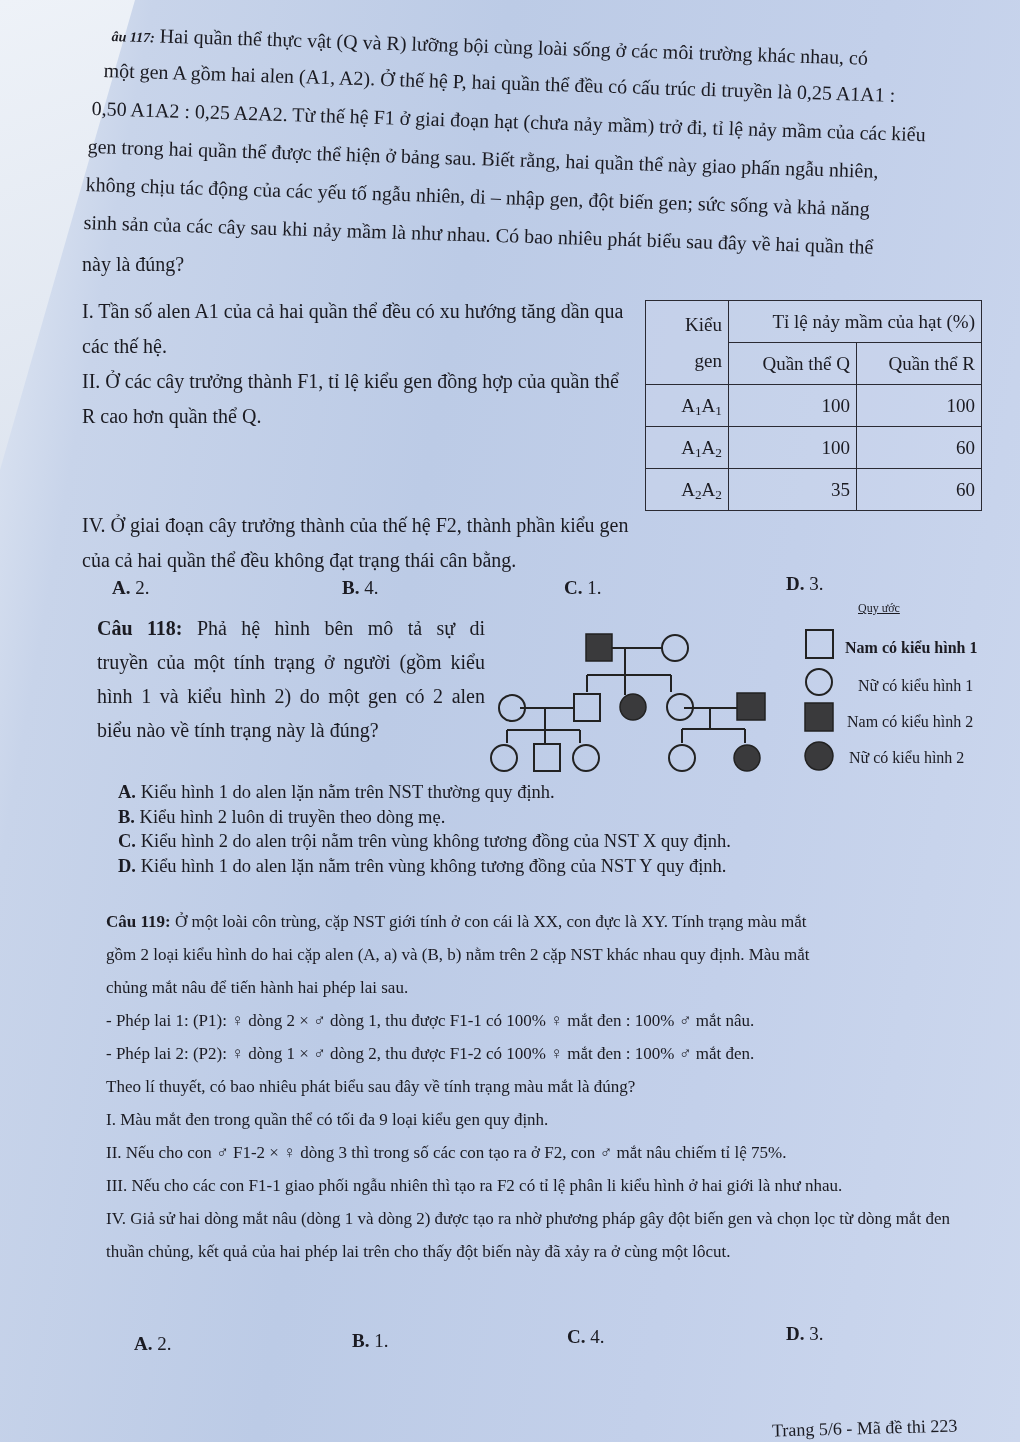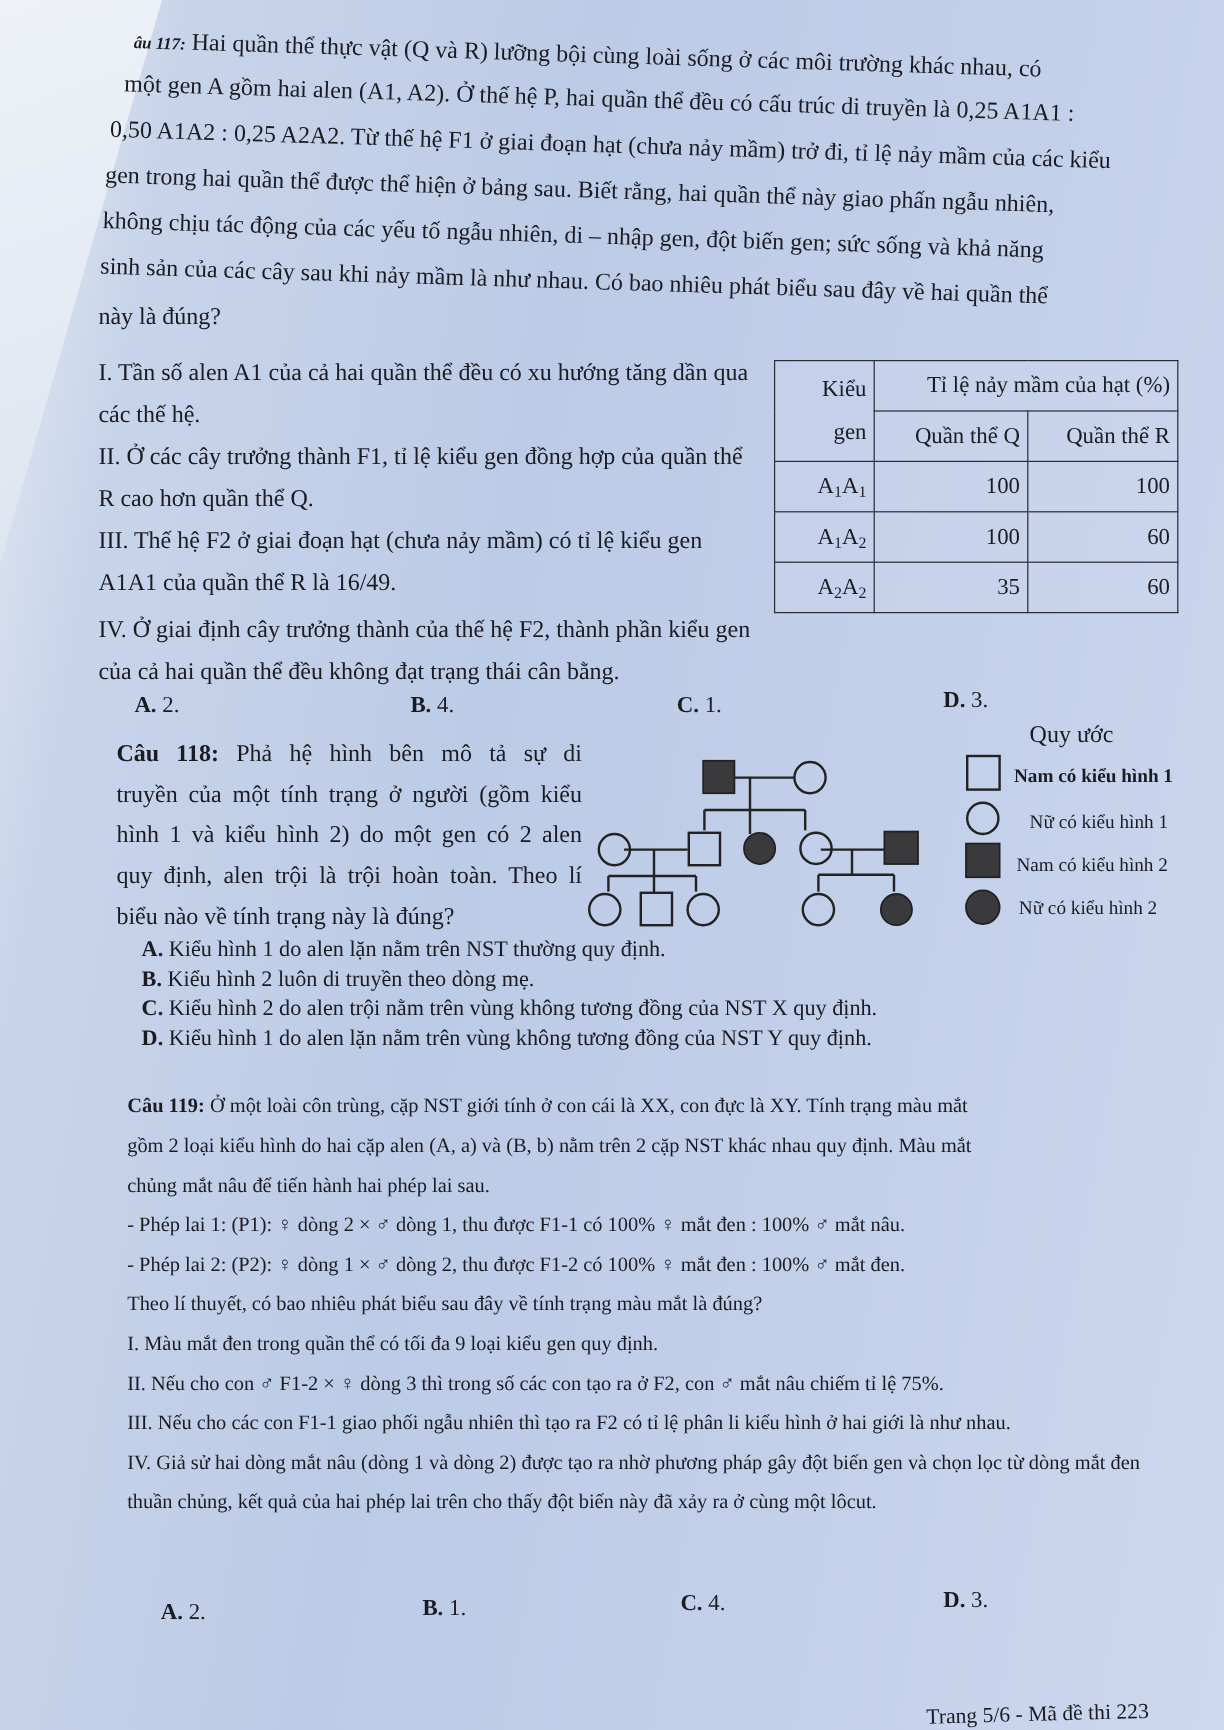--- a/index.html
+++ b/index.html
@@ -66,24 +66,23 @@
     <div class="line q117" style="left:84px;top:210px;">
       <span>sinh sản của các cây sau khi nảy mầm là như nhau. Có bao nhiêu phát biểu sau đây về hai quần thể</span>
     </div>
     <div class="line" style="left:82px;top:252px;">
       <span>này là đúng?</span>
     </div>
 
     <div style="position:absolute;left:82px;top:294px;width:550px;font-size:20px;line-height:35px;">
       <div>I. Tần số alen A1 của cả hai quần thể đều có xu hướng tăng dần qua các thế hệ.</div>
       <div>II. Ở các cây trưởng thành F1, tỉ lệ kiểu gen đồng hợp của quần thể R cao hơn quần thể Q.</div>
-      <div>III. Thế hệ F2 ở giai đoạn hạt (chưa nảy mầm) có tỉ lệ kiểu gen A1A1 của quần thể R là 16/49.</div>
     </div>
     <div style="position:absolute;left:82px;top:508px;width:565px;font-size:20px;line-height:35px;">
-      <div>IV. Ở giai định cây trưởng thành của thế hệ F2, thành phần kiểu gen của cả hai quần thể đều không đạt trạng thái cân bằng.</div>
+      <div>IV. Ở giai đoạn cây trưởng thành của thế hệ F2, thành phần kiểu gen của cả hai quần thể đều không đạt trạng thái cân bằng.</div>
     </div>
 
     <table class="germ">
       <tbody>
           <tr>
         <td class="col-kieu" rowspan="2">
           <div>Kiểu</div>
           <div style="margin-top:14px">gen</div>
         </td>
         <td colspan="2">Tỉ lệ nảy mầm của hạt (%)</td>
@@ -114,21 +113,20 @@
     <div class="opt" style="left:342px;top:577px;"><b>B.</b> <span>4.</span></div>
     <div class="opt" style="left:564px;top:577px;"><b>C.</b> <span>1.</span></div>
     <div class="opt" style="left:786px;top:573px;"><b>D.</b> <span>3.</span></div>
   </div>
 
   <div>
     <div style="position:absolute;left:97px;top:611px;width:388px;font-size:20px;line-height:34px;">
       <div class="just"><b class="qlabel">Câu 118:</b> <span>Phả hệ hình bên mô tả sự di</span></div>
       <div class="just">truyền của một tính trạng ở người (gồm kiểu</div>
       <div class="just">hình 1 và kiểu hình 2) do một gen có 2 alen</div>
-      <div class="just">quy định, alen trội là trội hoàn toàn. Theo lí</div>
       <div>biểu nào về tính trạng này là đúng?</div>
     </div>
 
     <svg class="pedigree" width="290" height="150" viewBox="0 0 290 150">
       <g stroke="#222" stroke-width="2" fill="none">
 
         <line x1="127" y1="23" x2="177" y2="23"></line>
         <line x1="140" y1="23" x2="140" y2="50"></line>
         <line x1="102" y1="50" x2="186" y2="50"></line>
         <line x1="102" y1="50" x2="102" y2="67"></line>
@@ -157,21 +155,21 @@
         <circle cx="195" cy="82" r="13" fill="none" stroke="#222" stroke-width="2"></circle>
         <rect x="252" y="68" width="28" height="27" fill="#3a3a3c" stroke="#222" stroke-width="1.5"></rect>
 
         <circle cx="19" cy="133" r="13" fill="none" stroke="#222" stroke-width="2"></circle>
         <rect x="49" y="119" width="26" height="27" fill="none" stroke="#222" stroke-width="2"></rect>
         <circle cx="101" cy="133" r="13" fill="none" stroke="#222" stroke-width="2"></circle>
         <circle cx="197" cy="133" r="13" fill="none" stroke="#222" stroke-width="2"></circle>
         <circle cx="262" cy="133" r="13" fill="#3a3a3c" stroke="#222" stroke-width="1.5"></circle>
     </svg>
 
-    <div class="legend-item" style="left:858px;top:601px;font-size:20px;">Quy ước</div>
+    <div class="legend-item" style="left:858px;top:601px;font-size:12px;text-decoration:underline;">Quy ước</div>
     <svg class="legend-sym" width="40" height="150" viewBox="0 0 40 150">
       <rect x="6" y="5" width="27" height="28" fill="none" stroke="#222" stroke-width="2"></rect>
       <circle cx="19" cy="57" r="13" fill="none" stroke="#222" stroke-width="2"></circle>
       <rect x="5" y="78" width="28" height="28" fill="#3a3a3c" stroke="#222" stroke-width="1.5"></rect>
       <circle cx="19" cy="131" r="14" fill="#3a3a3c" stroke="#222" stroke-width="1.5"></circle>
     </svg>
     <div class="legend-item" style="left:845px;top:639px;font-weight:bold;">Nam có kiểu hình 1</div>
     <div class="legend-item" style="left:858px;top:677px;">Nữ có kiểu hình 1</div>
     <div class="legend-item" style="left:847px;top:713px;">Nam có kiểu hình 2</div>
     <div class="legend-item" style="left:849px;top:749px;">Nữ có kiểu hình 2</div>

